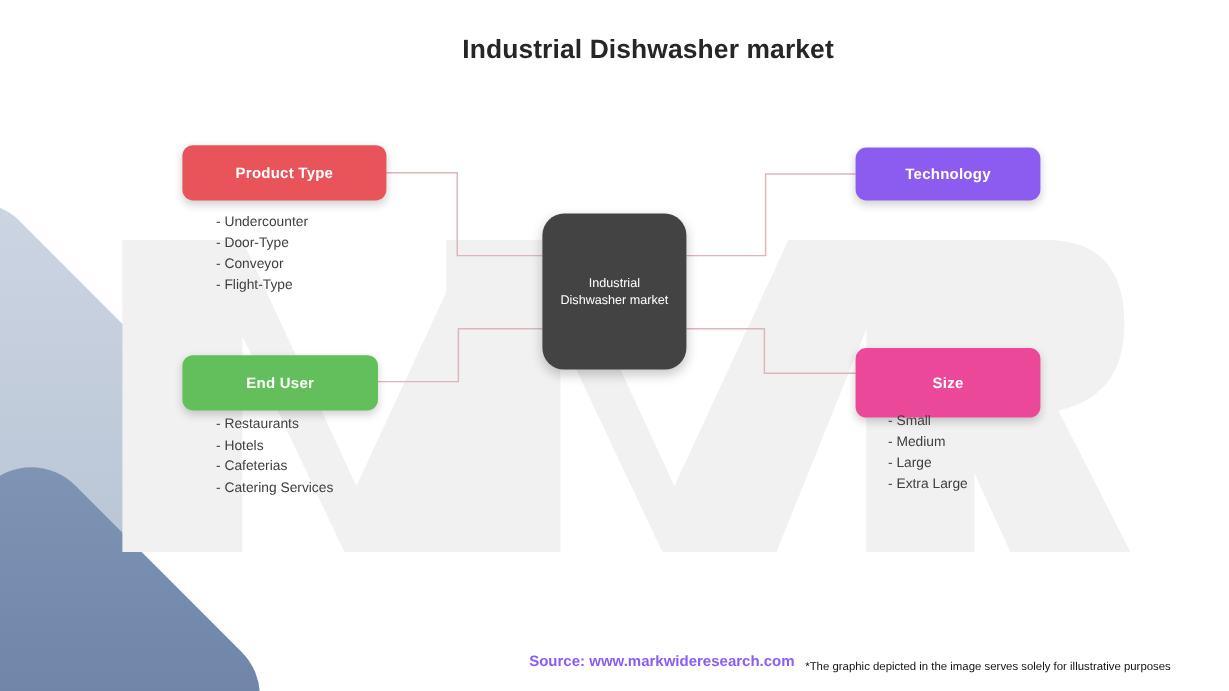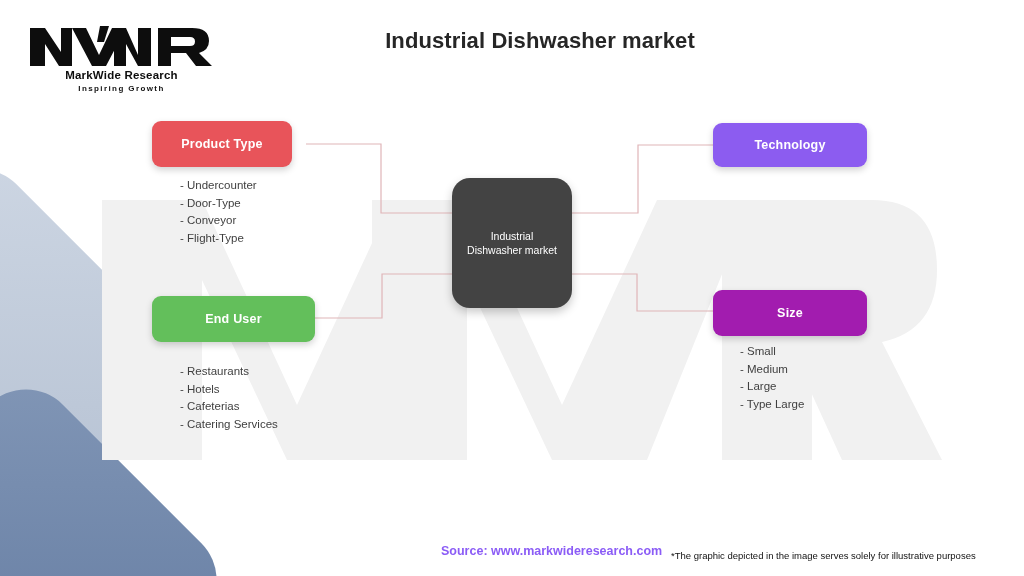--- a/index.html
+++ b/index.html
@@ -121,24 +121,24 @@
     display: flex;
     align-items: center;
     justify-content: center;
     color: #ffffff;
     font-size: 12.5px;
     font-weight: bold;
     letter-spacing: 0.2px;
     box-shadow: 0 3px 7px rgba(0,0,0,0.18);
     text-align: center;
   }
-  .node-product  { left: 152px; top: 121px; width: 140px; height: 46px; background: #e8545a; }
+  .node-product  { left: 152px; top: 121px; width: 170px; height: 46px; background: #e8545a; }
   .node-tech     { left: 713px; top: 123px; width: 154px; height: 44px; background: #8c5cf0; }
   .node-enduser  { left: 152px; top: 296px; width: 163px; height: 46px; background: #63bf5b; }
-  .node-size     { left: 713px; top: 290px; width: 154px; height: 46px; background: #a21caf; }
+  .node-size     { left: 713px; top: 290px; width: 154px; height: 58px; background: #ec4899; }
 
   .node-center {
     position: absolute;
     left: 452px;
     top: 178px;
     width: 120px;
     height: 130px;
     border-radius: 18px;
     background: #434343;
     color: #ffffff;
@@ -156,21 +156,21 @@
   
   .items {
     position: absolute;
     font-size: 11.5px;
     color: #3f3f3f;
     line-height: 17.6px;
     white-space: nowrap;
   }
   .items-product { left: 180px; top: 177px; }
   .items-tech    { left: 740px; top: 172px; }
-  .items-enduser { left: 180px; top: 363px; }
+  .items-enduser { left: 180px; top: 346px; }
   .items-size    { left: 740px; top: 343px; }
   .items div { }
 
   
   .footer-source {
     position: absolute;
     left: 394px;
     top: 544px;
     font-size: 12.5px;
     font-weight: bold;
@@ -197,33 +197,20 @@
     <div class="deco-diamond-dark"></div>
     <svg class="watermark" viewBox="0 0 860 280">
       <g fill="#f1f1f1">
         <path d="M20 10 L120 10 L215 215 L310 10 L405 10 L300 270 L205 270 L120 90 L120 270 L20 270 Z"></path>
         <path d="M330 10 L425 10 L520 215 L615 10 L710 10 L605 270 L510 270 L425 90 L425 270 L330 270 Z" transform="translate(-40,0)"></path>
         <path d="M640 10 L790 10 Q855 10 855 80 Q855 140 800 152 L860 270 L760 270 L712 165 L730 165 L730 270 L640 270 Z"></path>
       </g>
     </svg>
   </div>
 
-  <div class="logo">
-    <svg class="logo-mark" width="215" height="48" viewBox="0 0 215 48">
-      <g fill="#0d0d0d">
-        <path d="M16 44 L16 6 L31 6 L47 30 L47 6 L58 6 L58 44 L45 44 L31 22 L31 44 Z"></path>
-        <path d="M58 6 L72 6 L85 33 L98 6 L112 6 L92 44 L78 44 Z"></path>
-        <path d="M86 4 L95 4 L90 20 L83 20 Z"></path>
-        <path d="M100 6 L112 6 L124 33 L124 6 L137 6 L137 44 L124 44 L112 22 L112 44 L100 44 Z"></path>
-        <path d="M144 6 L178 6 Q195 6 195 19 Q195 28 185 31 L198 44 L182 44 L172 31 L157 31 L157 44 L144 44 Z M157 15 L157 24 L176 24 Q181 24 181 19.5 Q181 15 176 15 Z"></path>
-      </g>
-    </svg>
-    <div class="logo-name">MarkWide Research</div>
-    <div class="logo-tagline">Inspiring Growth</div>
-  </div>
 
   <div class="page-title">Industrial Dishwasher market</div>
 
   <svg class="connectors" viewBox="0 0 1024 576">
     <g fill="none" stroke="#e0b5b8" stroke-width="1.2">
       <polyline points="306,144 381,144 381,213 452,213"></polyline>
       <polyline points="572,213 638,213 638,145 713,145"></polyline>
       <polyline points="315,318 382,318 382,274 452,274"></polyline>
       <polyline points="572,274 637,274 637,311 713,311"></polyline>
     </g>
@@ -259,19 +246,19 @@
     <div>- Restaurants</div>
     <div>- Hotels</div>
     <div>- Cafeterias</div>
     <div>- Catering Services</div>
   </div>
 
   <div class="items items-size">
     <div>- Small</div>
     <div>- Medium</div>
     <div>- Large</div>
-    <div>- Type Large</div>
+    <div>- Extra Large</div>
   </div>
 
   <div class="footer-source">Source: www.markwideresearch.com</div>
   <div class="footer-note">*The graphic depicted in the image serves solely for illustrative purposes</div>
 
 </div>
 
 </body></html>

